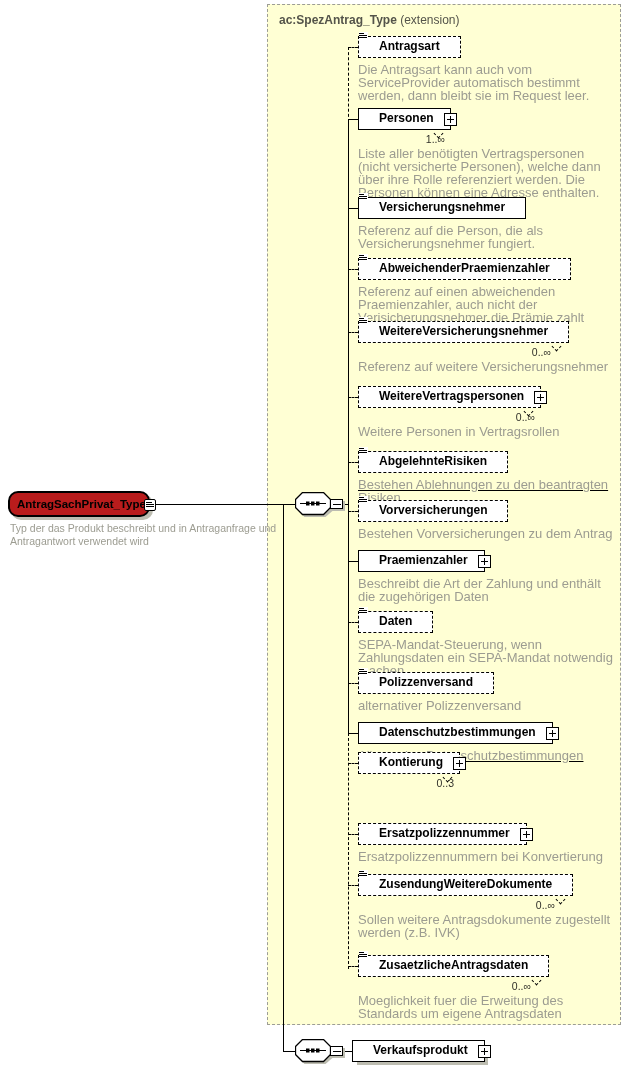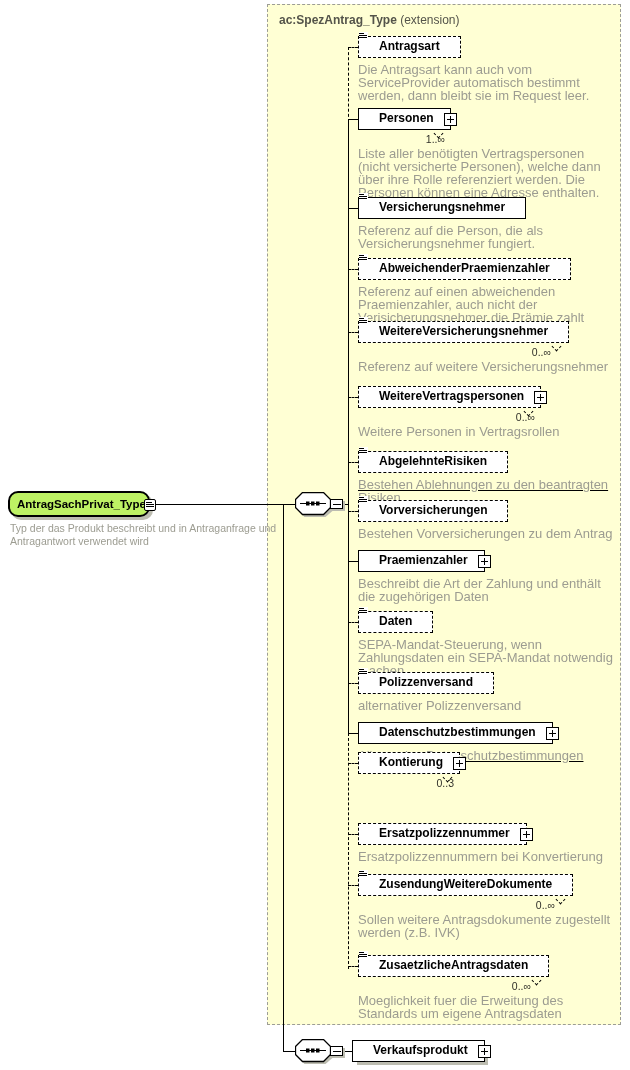--- a/index.html
+++ b/index.html
@@ -30,21 +30,21 @@
   .branch-h2{left:283px;top:1051px;width:13px;}
   .oct1-link{left:343px;top:504px;width:6px;}
   .oct2-link{left:343px;top:1051px;width:9px;}
   .trunk-a{left:348px;top:47px;height:72px;}
   .trunk-b{left:348px;top:119px;height:614px;}
   .trunk-c{left:348px;top:733px;height:233px;}
 
   
   .root-box{
     position:absolute;left:8px;top:491px;width:142px;height:26px;box-sizing:border-box;
-    background:#bef264;border:2px solid #000;border-radius:10px;
+    background:#b91c1c;border:2px solid #000;border-radius:10px;
     font-size:11.5px;font-weight:bold;color:#000;
     line-height:22px;padding-left:7px;white-space:nowrap;
     box-shadow:3px 3px 0 var(--shadow,#bdbdb1);
   }
   .root-handle{
     position:absolute;right:-8px;top:6px;width:12px;height:12px;box-sizing:border-box;
     border:1px solid #000;border-radius:2px;
     background-image:linear-gradient(#000,#000),linear-gradient(#000,#000),linear-gradient(#000,#000);
     background-size:6px 1px,8px 1px,8px 1px;
     background-position:1px 2px,1px 4px,1px 6px;

